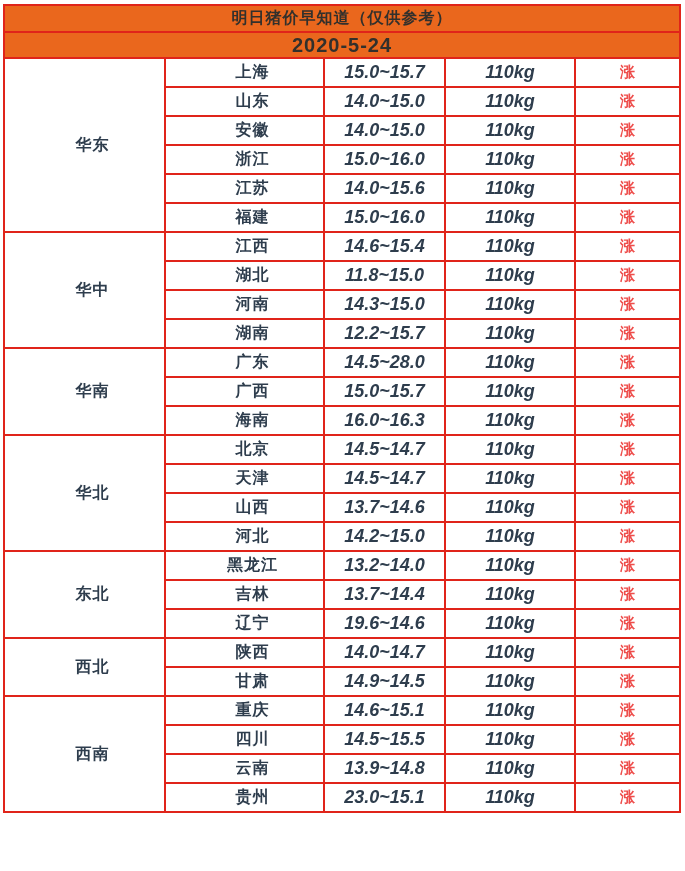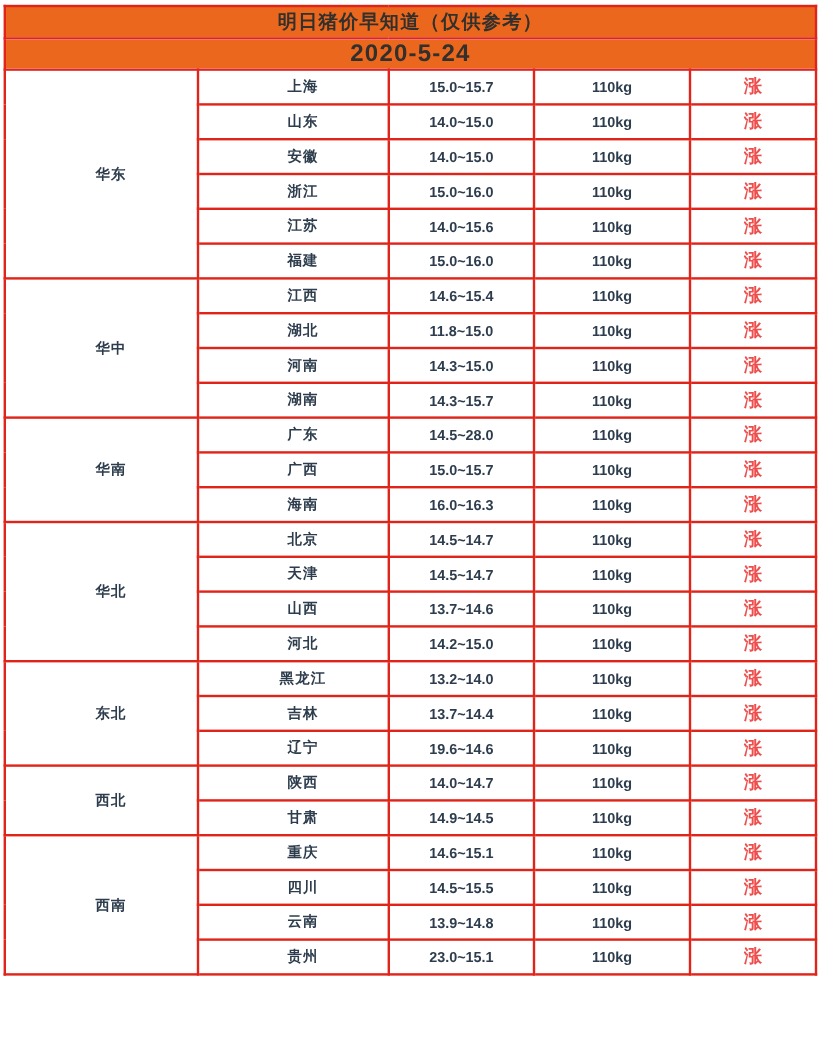--- a/index.html
+++ b/index.html
@@ -44,26 +44,27 @@
     height:24px;
     letter-spacing:1px;
   }
   td{
     height:27px;
     font-size:14px;
     color:var(--body-text);
     background:#ffffff;
   }
   td.region, td.province{
-    font-size:12px;
+    font-size:16px;
     letter-spacing:1px;
     padding-left:16px;
   }
   td.price, td.weight{
-    font-size:12px;
+    font-size:18px;
+    font-style:italic;
   }
   td.trend{
     color:var(--trend);
     font-size:15px;
   }
 </style>
 </head>
 <body>
 
 <div class="sheet">
@@ -135,21 +136,21 @@
           <td class="trend">涨</td>
         </tr>
         <tr>
           <td class="province">河南</td>
           <td class="price">14.3~15.0</td>
           <td class="weight">110kg</td>
           <td class="trend">涨</td>
         </tr>
         <tr>
           <td class="province">湖南</td>
-          <td class="price">14.3~15.7</td>
+          <td class="price">12.2~15.7</td>
           <td class="weight">110kg</td>
           <td class="trend">涨</td>
         </tr>
         <tr>
           <td class="region" rowspan="3">华南</td>
           <td class="province">广东</td>
           <td class="price">14.5~28.0</td>
           <td class="weight">110kg</td>
           <td class="trend">涨</td>
         </tr>

